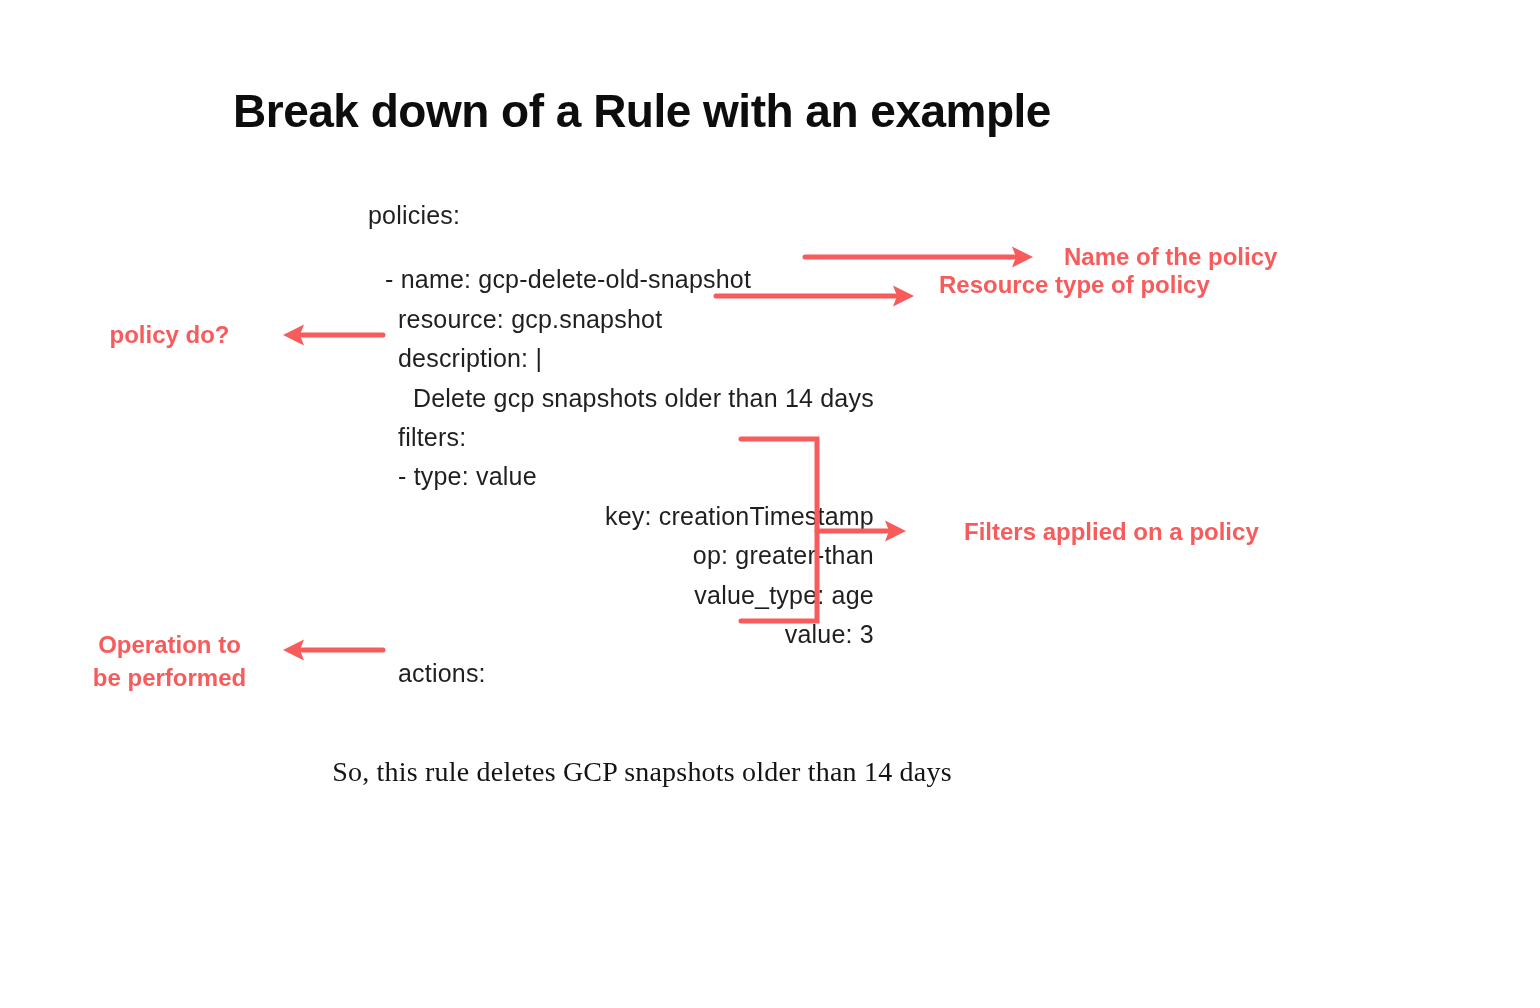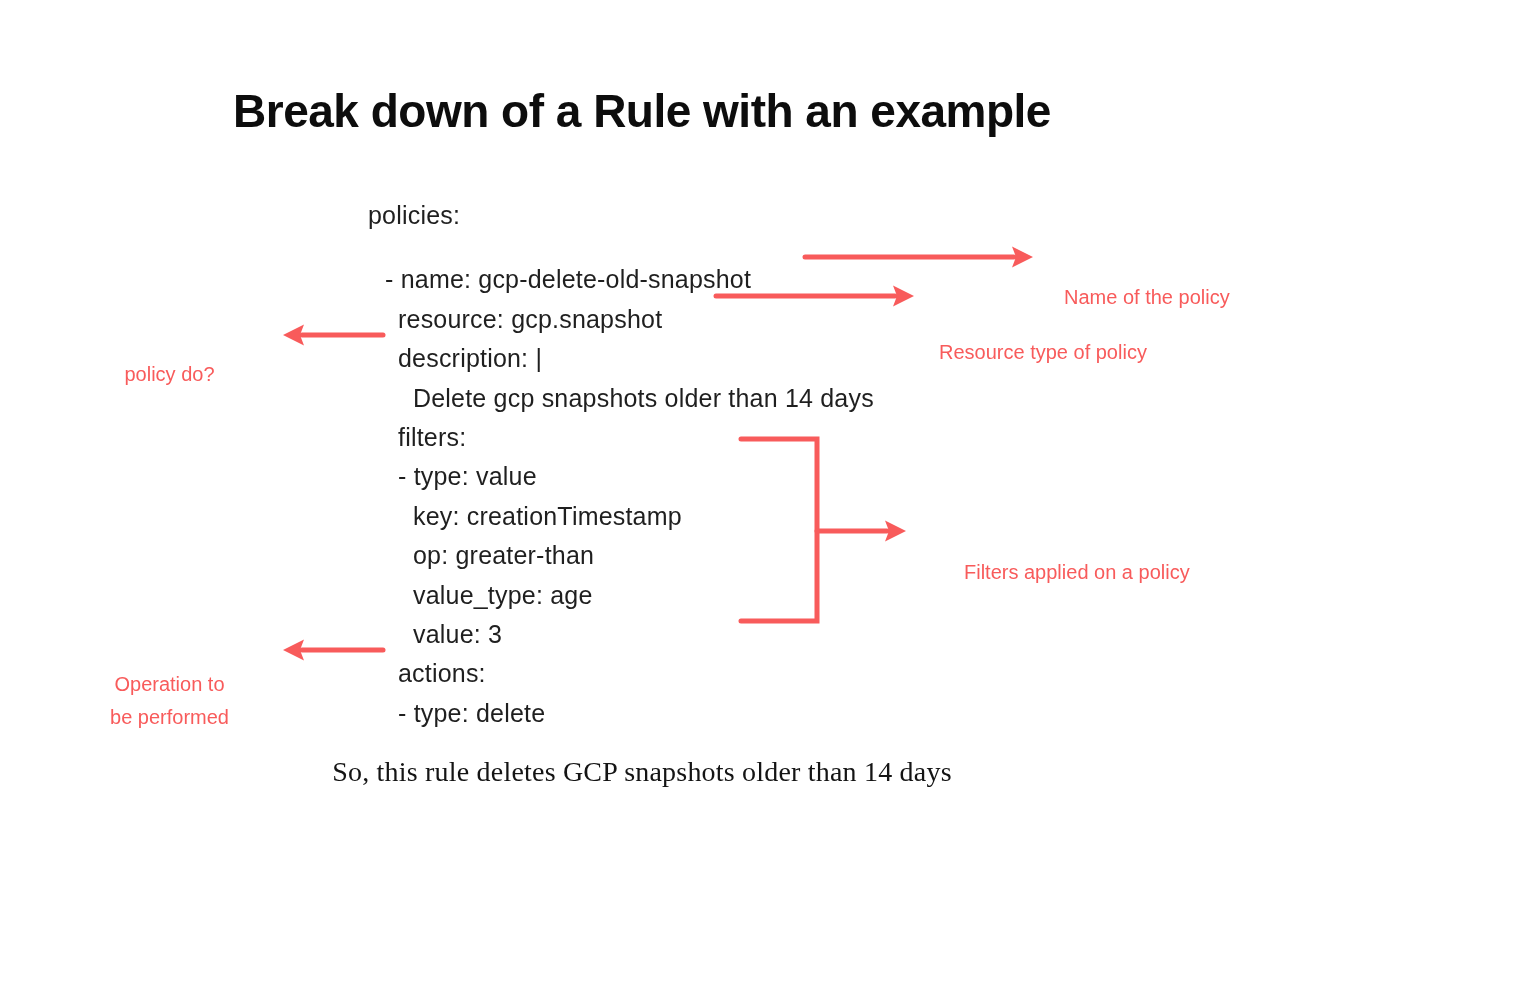--- a/index.html
+++ b/index.html
@@ -36,44 +36,43 @@
     font-size: 25px;
     line-height: 39.4px;
     font-weight: 400;
     color: var(--ink);
     letter-spacing: 0.2px;
   }
   .code-line { white-space: pre; }
   .indent-0 { padding-left: 0; }
   .indent-1 { padding-left: 17px; margin-top: 25px; }
   .indent-2 { padding-left: 30px; }
-  .indent-3 { padding-left: 45px; }
+  .indent-3 { padding-left: 45px; text-align: right; }
 
   .arrow-layer {
     position: absolute;
     left: 0; top: 0;
     width: 1540px; height: 1008px;
     pointer-events: none;
   }
   .arrow-stroke {
     stroke: var(--accent);
     stroke-width: 5;
     stroke-linecap: round;
     fill: none;
   }
   .arrow-fill { fill: var(--accent); }
 
   .red-label {
     position: absolute;
     color: var(--accent);
-    font-weight: 400;
-    font-size: 20px;
+    font-weight: 700;
+    font-size: 24px;
     line-height: 26px;
     white-space: nowrap;
-    margin-top: 40px;
   }
   .red-label.two-line {
     text-align: center;
     line-height: 33px;
     width: 195px;
     white-space: normal;
   }
   .conclusion {
     position: absolute;
     top: 756px; left: 0; width: 100%;
@@ -111,21 +110,20 @@
       <div class="code-line indent-3">key: creationTimestamp</div>
 
       <div class="code-line indent-3">op: greater-than</div>
 
       <div class="code-line indent-3">value_type: age</div>
 
       <div class="code-line indent-3">value: 3</div>
 
       <div class="code-line indent-2">actions:</div>
 
-      <div class="code-line indent-2">- type: delete</div>
     </div>
 
   <svg class="arrow-layer" viewBox="0 0 1540 1008" xmlns="http://www.w3.org/2000/svg">
 
     <g>
       <line class="arrow-stroke" x1="805" y1="257" x2="1014" y2="257"></line>
       <path class="arrow-fill" d="M1033,257 L1012,246.5 L1016,257 L1012,267.5 Z"></path>
     </g>
 
     <g>
@@ -146,21 +144,21 @@
     </g>
 
     <g>
       <line class="arrow-stroke" x1="383" y1="650" x2="302" y2="650"></line>
       <path class="arrow-fill" d="M283,650 L304,639.5 L300,650 L304,660.5 Z"></path>
     </g>
   </svg>
 
   <div class="red-label" style="left:1064px; top:244px;">Name of the policy</div>
 
-  <div class="red-label" style="left:939px; top:299px;">Resource type of policy</div>
+  <div class="red-label" style="left:939px; top:272px;">Resource type of policy</div>
 
   <div class="red-label two-line" style="left:72px; top:318px;">
     <div>policy do?</div>
   </div>
 
   <div class="red-label" style="left:964px; top:519px;">Filters applied on a policy</div>
 
   <div class="red-label two-line" style="left:72px; top:628px;">
     <div>Operation to</div>
     <div>be performed</div>

